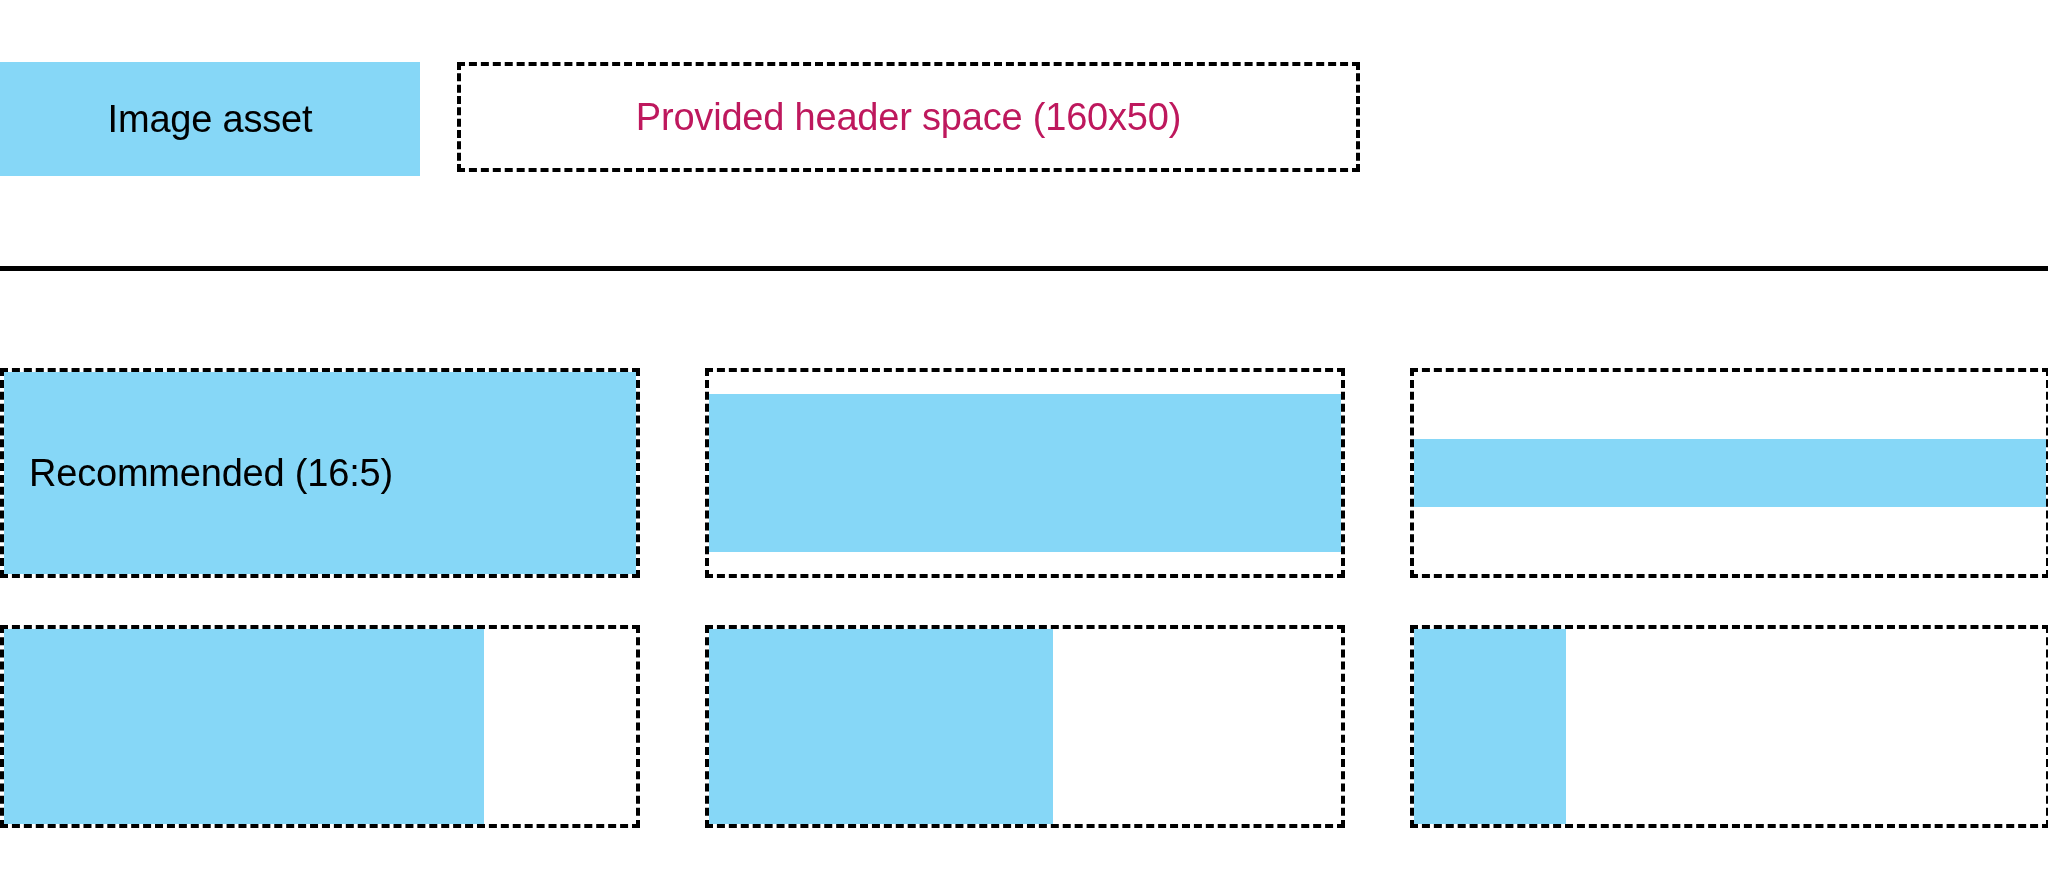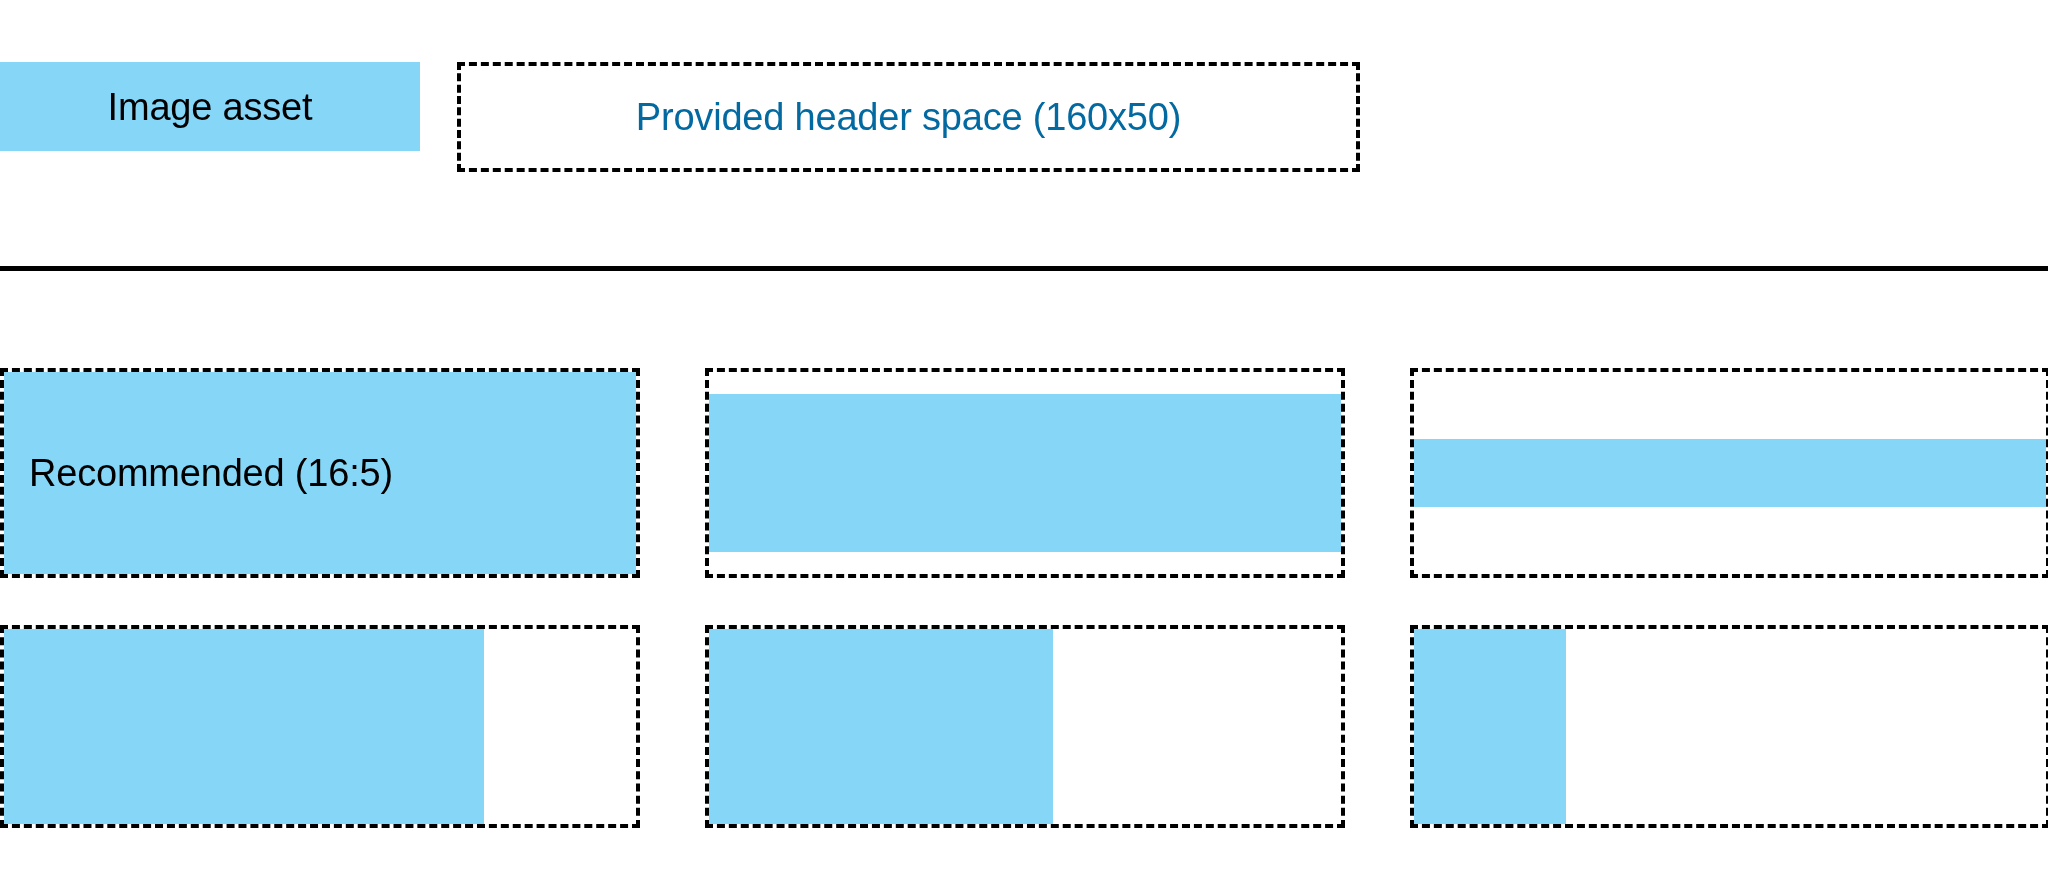--- a/index.html
+++ b/index.html
@@ -29,21 +29,21 @@
     left: 0;
     top: 62px;
     height: 110px;
   }
 
   .image-asset-swatch {
     position: absolute;
     left: 0;
     top: 0;
     width: 420px;
-    height: 89px;
+    height: 114px;
     background: var(--accent);
     display: flex;
     align-items: center;
     justify-content: center;
     box-sizing: border-box;
   }
 
   .image-asset-label {
     font-size: 38px;
     line-height: 1;
@@ -63,21 +63,21 @@
     background: #ffffff;
     display: flex;
     align-items: center;
     justify-content: center;
   }
 
   .header-space-label {
     font-size: 38px;
     line-height: 1;
     letter-spacing: -0.2px;
-    color: #0369a1;
+    color: #be185d;
     white-space: nowrap;
   }
 
   
   .divider {
     position: absolute;
     left: 0;
     top: 266px;
     width: 2048px;
     height: 5px;

